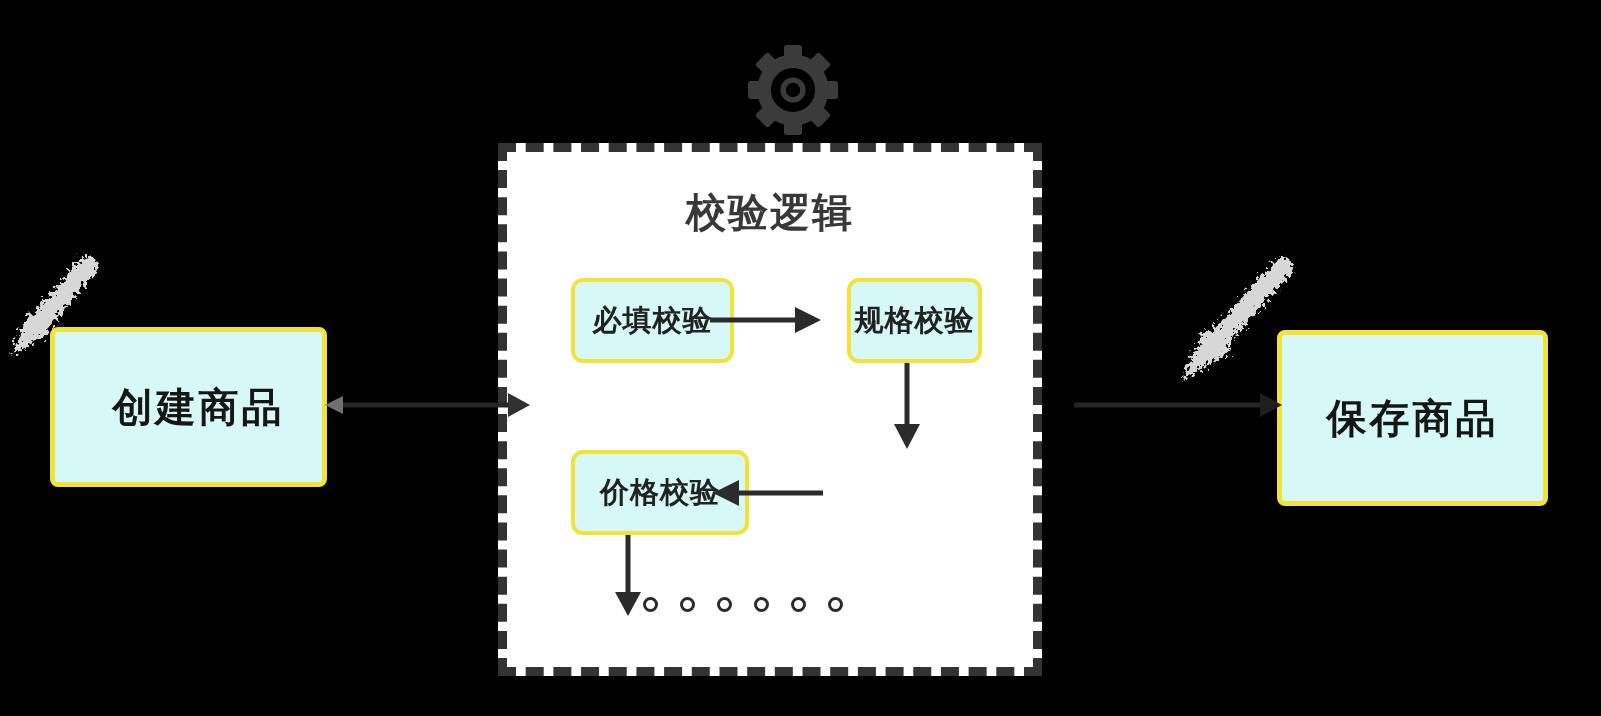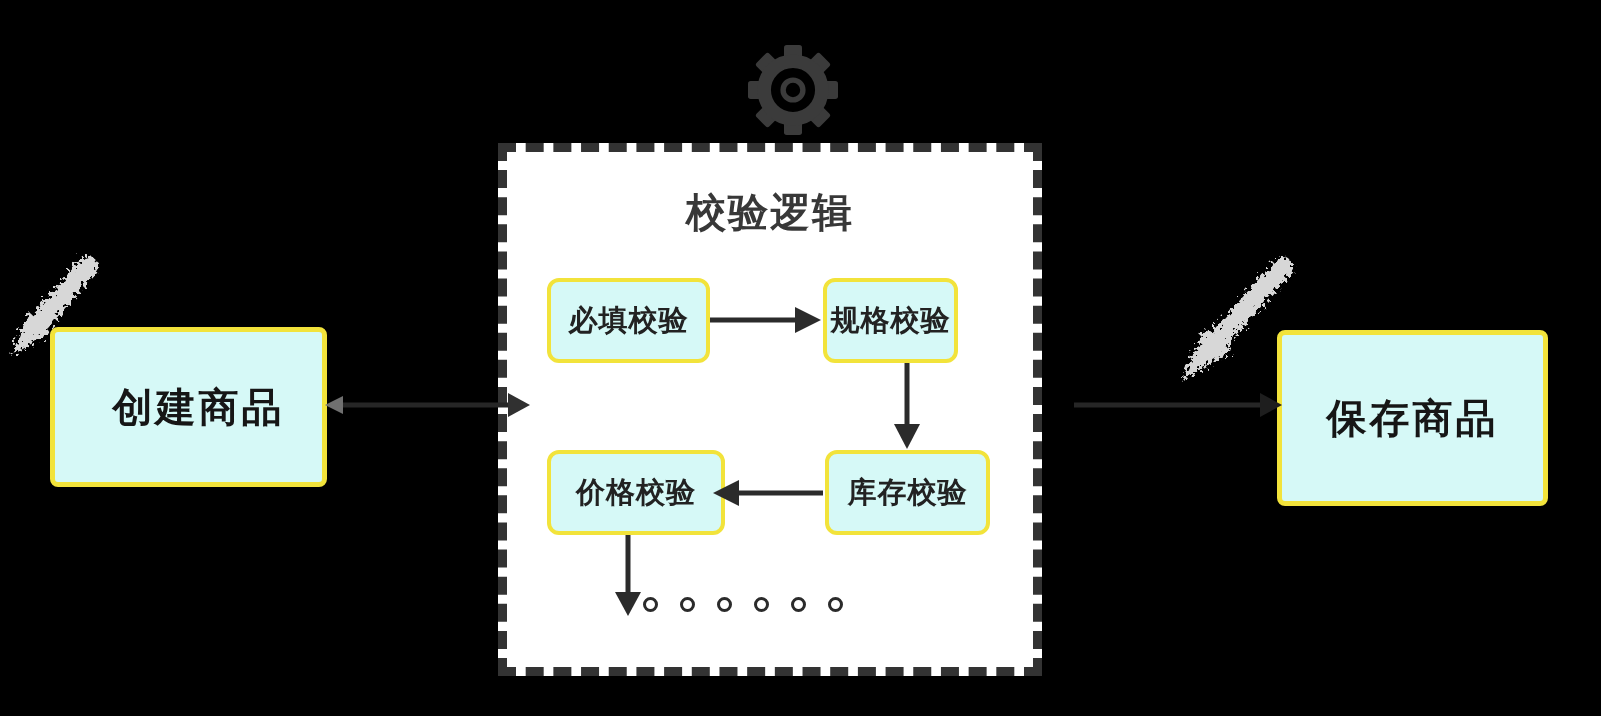--- a/index.html
+++ b/index.html
@@ -25,21 +25,21 @@
     border:9px dashed var(--dash);
   }
   .panel-title{
     position:absolute;left:0;right:0;top:40px;text-align:center;
     font-size:40px;font-weight:700;color:#383838;letter-spacing:2px;line-height:1;
   }
   .vnode{
     position:absolute;box-sizing:border-box;
     background:var(--node-bg);border:4px solid var(--node-border);border-radius:12px;
     display:flex;align-items:center;justify-content:center;
-    font-size:29px;font-weight:600;color:#222;letter-spacing:1px;
+    font-size:29px;font-weight:600;color:#222;letter-spacing:1px;margin-left:24px;
   }
   .vnode.required{left:40px;top:126px;width:163px;height:85px;}
   .vnode.spec{left:316px;top:126px;width:135px;height:85px;}
   .vnode.price{left:40px;top:298px;width:178px;height:85px;}
   .vnode.stock{left:318px;top:298px;width:165px;height:85px;}
   .edges{position:absolute;left:0;top:0;pointer-events:none;}
   .dots{
     position:absolute;left:136px;top:445px;display:flex;gap:22px;
   }
   .dot{
@@ -100,23 +100,20 @@
 
     <div class="vnode required">
       <span>必填校验</span>
     </div>
     <div class="vnode spec">
       <span>规格校验</span>
     </div>
     <div class="vnode price">
       <span>价格校验</span>
     </div>
-    <div class="vnode stock">
-      <span>库存校验</span>
-    </div>
 
     <svg class="edges" width="526" height="515" viewBox="0 0 526 515" aria-hidden="true">
       <g stroke="#2b2b2b" stroke-width="5" fill="#2b2b2b">
 
         <g>
           <line x1="203" y1="168" x2="288" y2="168"></line>
           <polygon points="288,155 288,181 314,168" stroke="none"></polygon>
         </g>
 
         <g>

